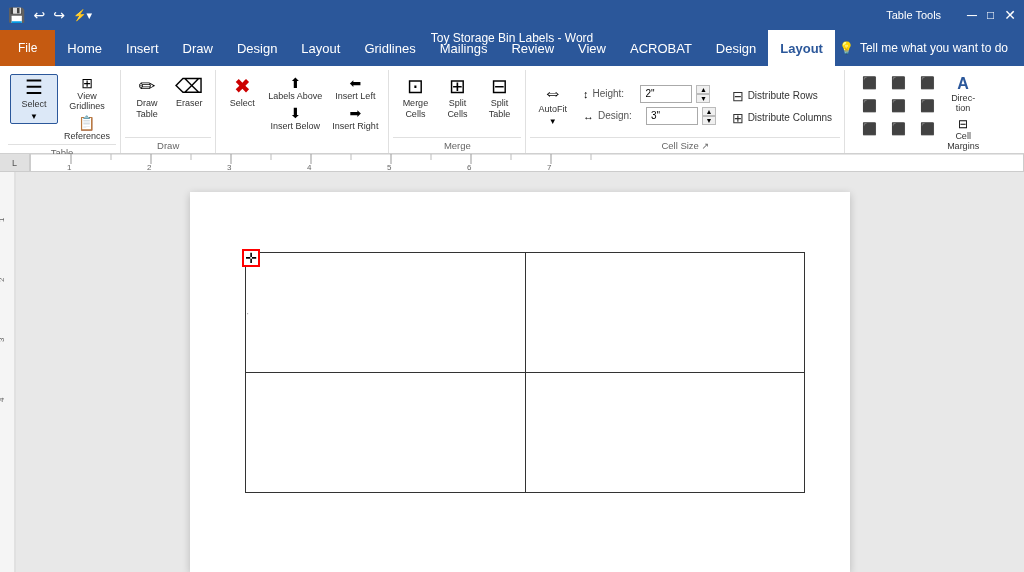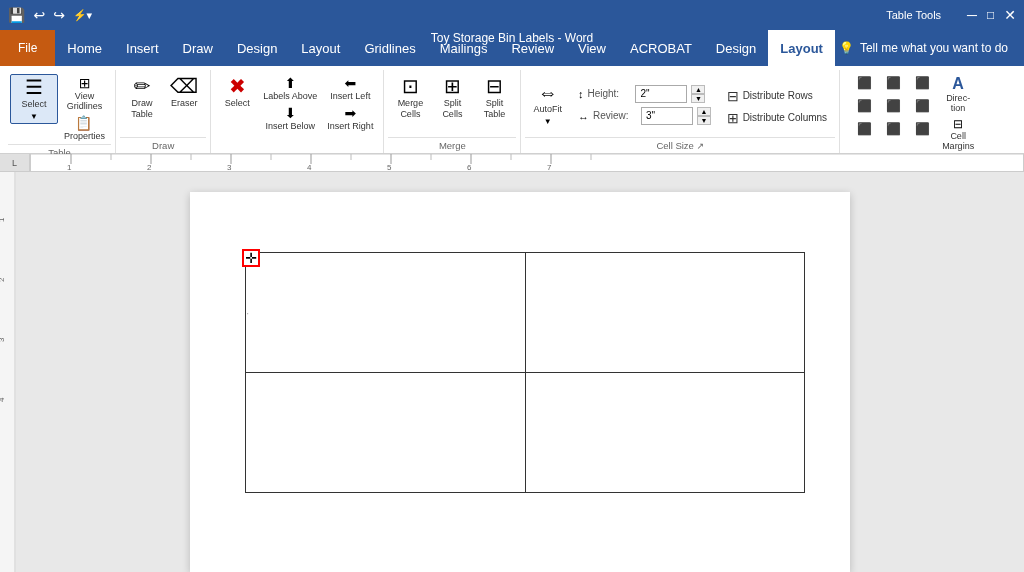--- a/index.html
+++ b/index.html
@@ -334,21 +334,21 @@
         <span class="btn-label">Select</span>
         <span style="font-size:8px;">▼</span>
       </div>
       <div class="ribbon-small-stack">
         <div class="ribbon-small-btn">
           <span class="sbtn-icon">⊞</span>
           <span class="sbtn-label">View<br>Gridlines</span>
         </div>
         <div class="ribbon-small-btn">
           <span class="sbtn-icon">📋</span>
-          <span class="sbtn-label">Properties</span>
+          <span class="sbtn-label">References</span>
         </div>
       </div>
     </div>
     <div class="ribbon-group-label">Table</div>
   </div>
 
   <div class="ribbon-group">
     <div class="ribbon-group-content">
       <div class="ribbon-btn">
         <span class="btn-icon">✏</span>
@@ -421,21 +421,21 @@
           <span style="font-size:11px;">↕</span>
           <span class="cell-size-label">Height:</span>
           <input class="cell-size-input" type="text" value="2&quot;" style="">
           <div class="spinner-btns">
             <div class="spin-btn">▲</div>
             <div class="spin-btn">▼</div>
           </div>
         </div>
         <div class="cell-size-row">
           <span style="font-size:11px;">↔</span>
-          <span class="cell-size-label">Review:</span>
+          <span class="cell-size-label">Design:</span>
           <input class="cell-size-input" type="text" value="3&quot;" style="">
           <div class="spinner-btns">
             <div class="spin-btn">▲</div>
             <div class="spin-btn">▼</div>
           </div>
         </div>
       </div>
       <div class="distribute-stack">
         <div class="dist-btn">
           <span class="dist-icon">⊟</span>

